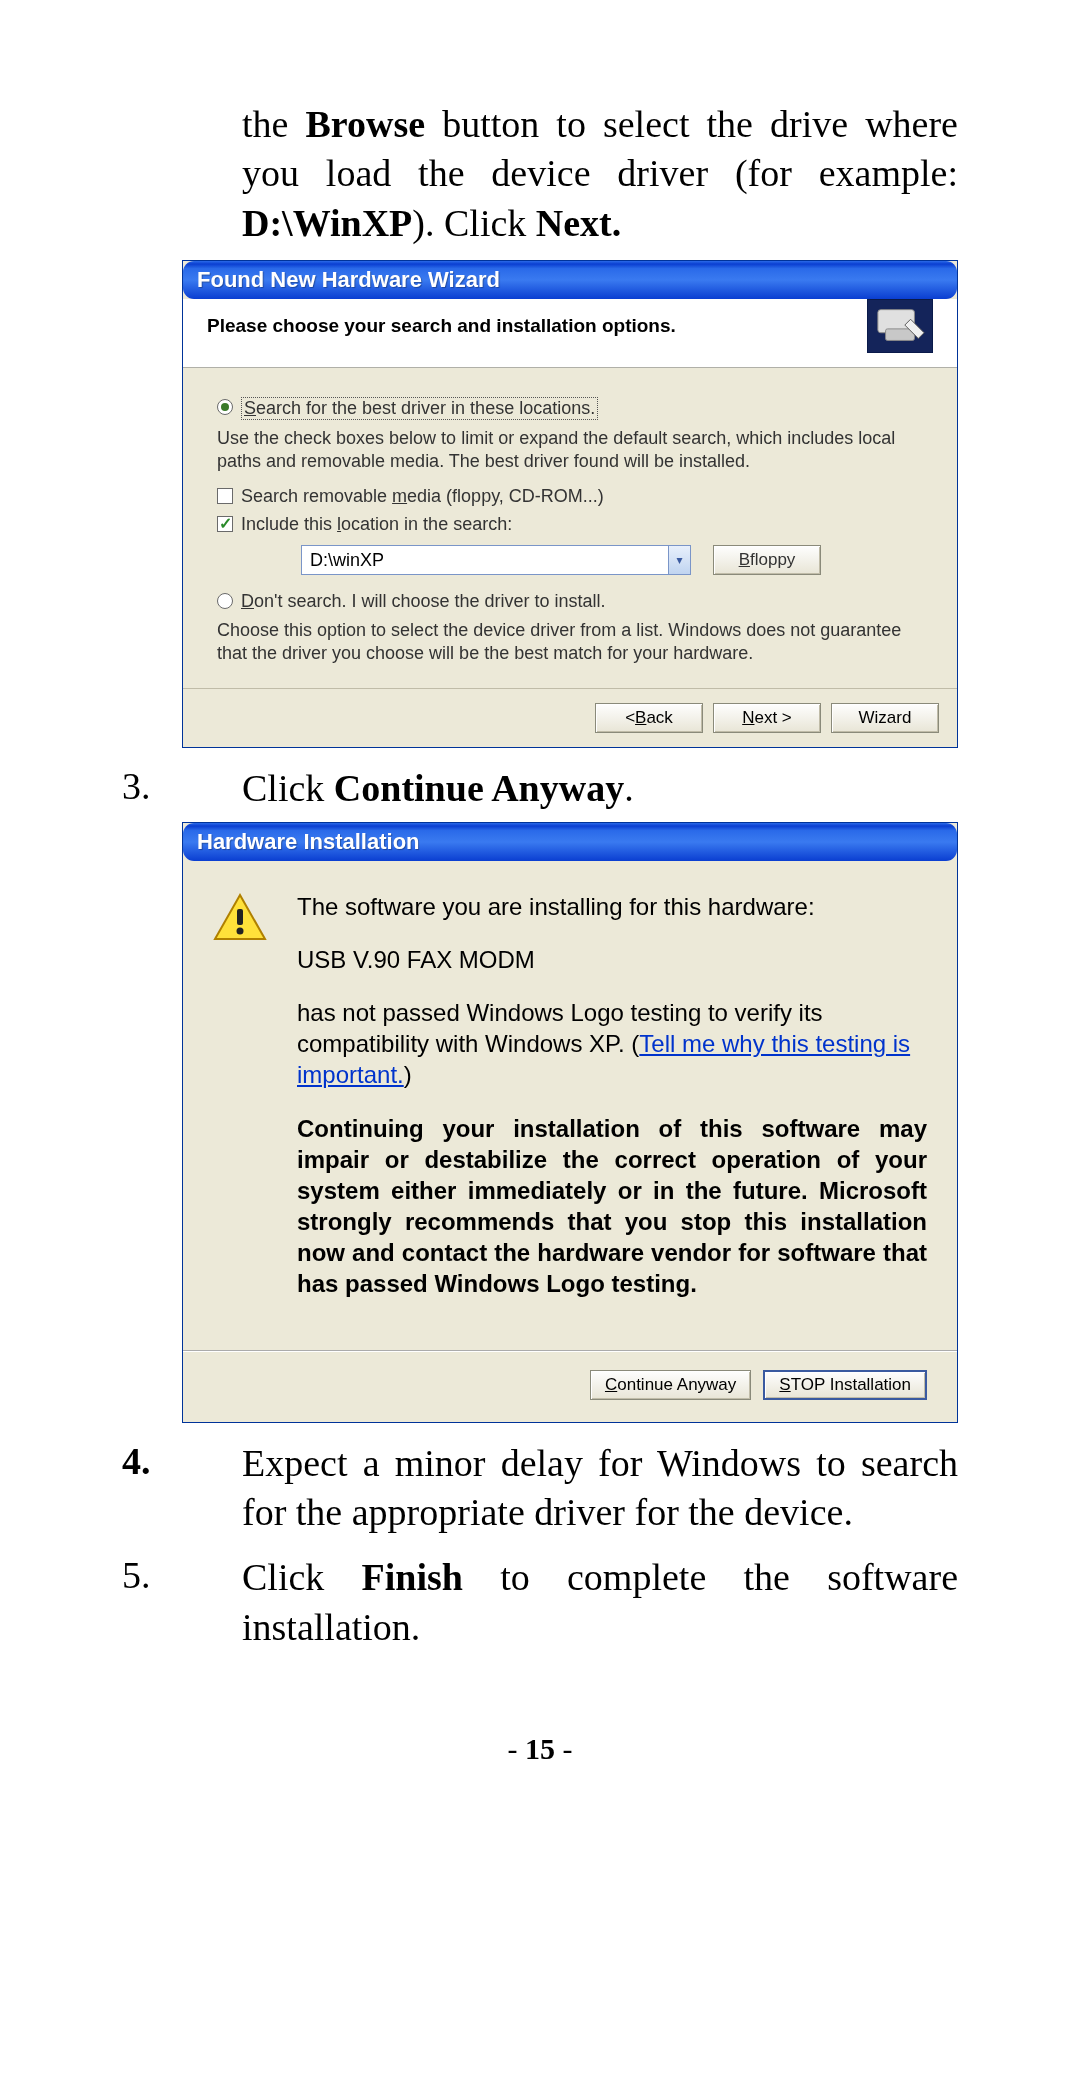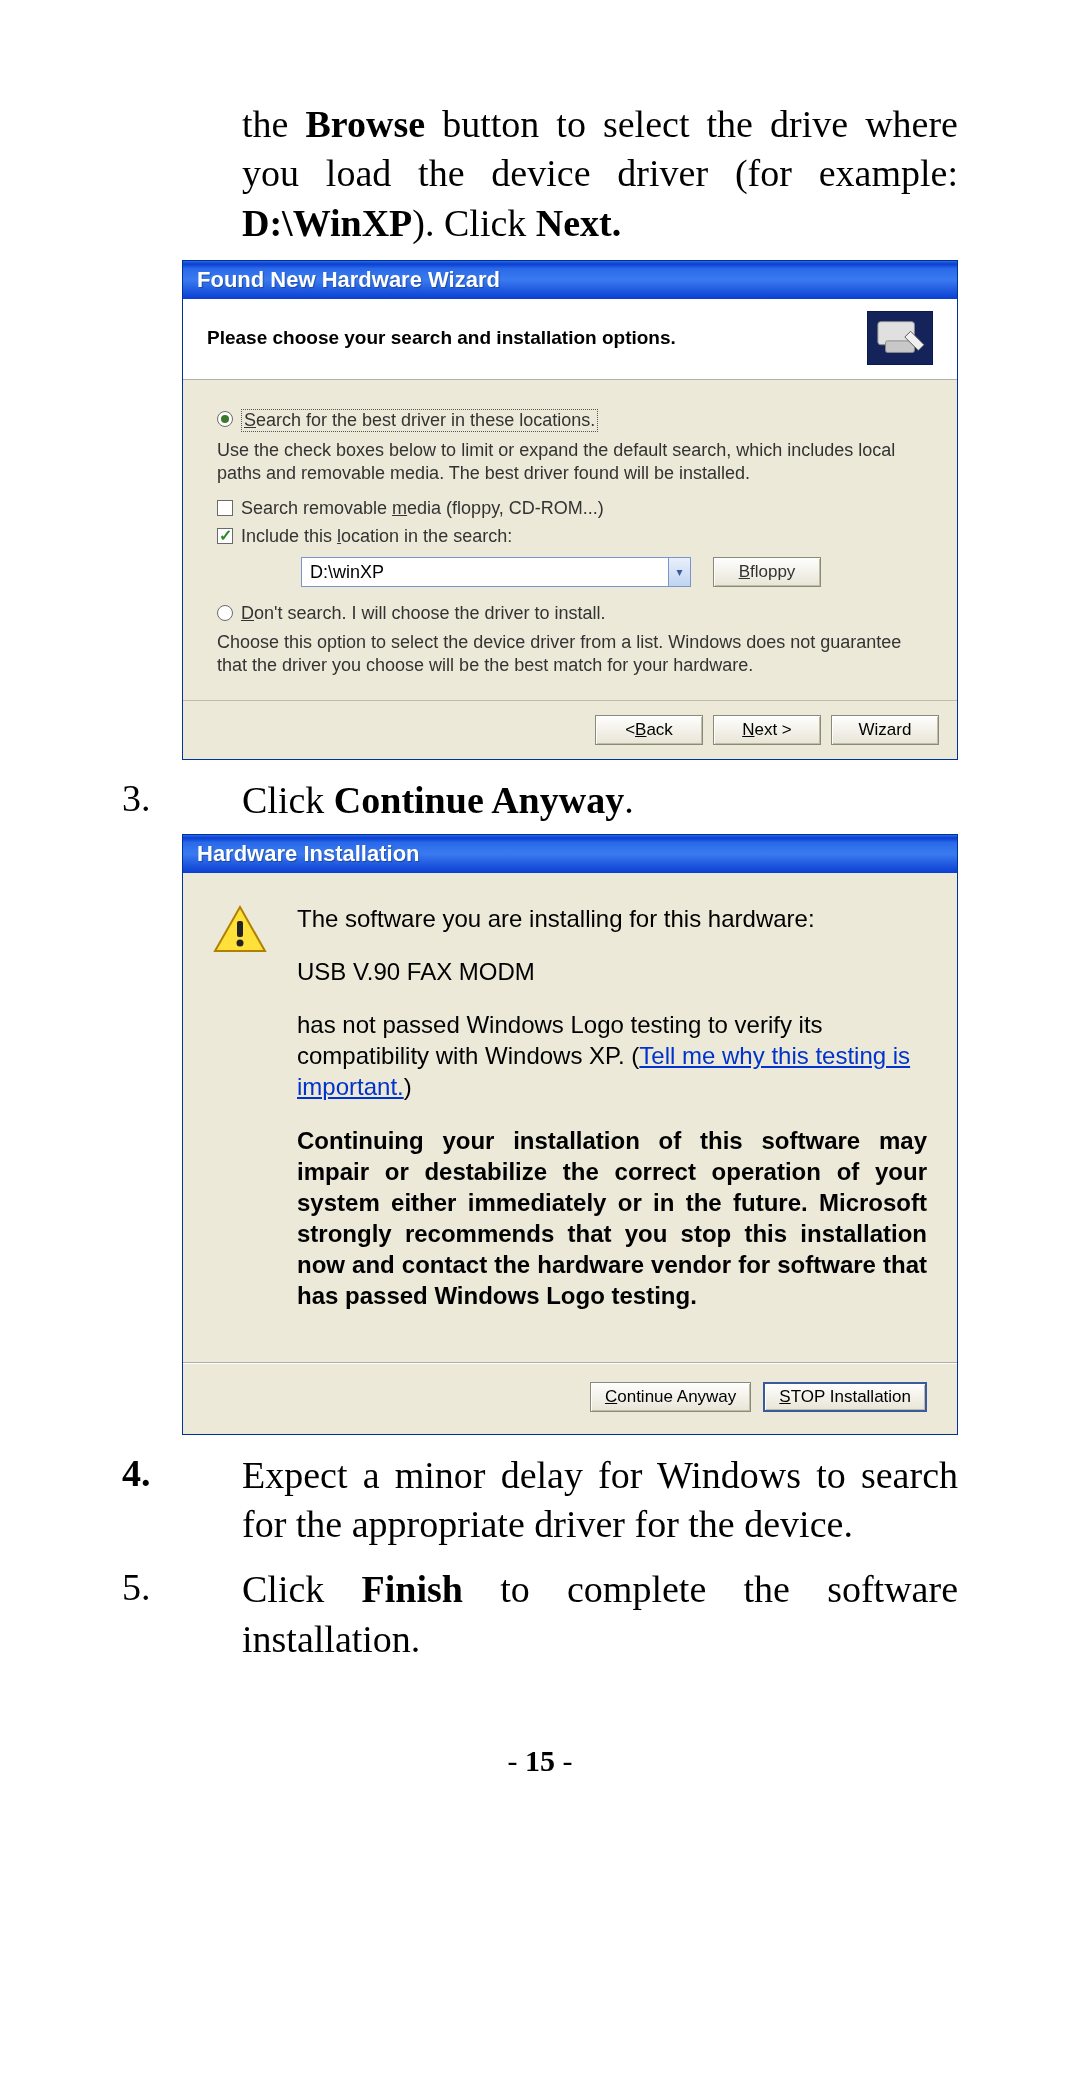--- a/index.html
+++ b/index.html
@@ -40,25 +40,26 @@
     background: #ece9d8;
   }
   .xp-titlebar {
     background: linear-gradient(to bottom, #2a6ae9 0%, #0a3ed1 8%, #2a6ae9 20%, #3a7af0 50%, #0a3ed1 100%);
     color: #fff;
     font-weight: bold;
     font-size: 22px;
     padding: 6px 14px;
     text-shadow: 1px 1px 1px rgba(0,0,0,.3);
     font-family: Tahoma, Arial, sans-serif;
+    border-radius: 11px;
   }
   .xp-header {
     background: #fff;
     border-bottom: 1px solid #b0b0a8;
-    padding: 12px 24px 14px 24px;
+    padding: 0 24px 14px 24px;
     display:flex;
     align-items:center;
     justify-content:space-between;
   }
   .xp-header-text { font-size:19px; font-weight:bold; }
   .xp-header-icon {
     width:66px; height:54px;
     background:#1a2a5a;
     border:1px solid #0a1a4a;
     position:relative;

